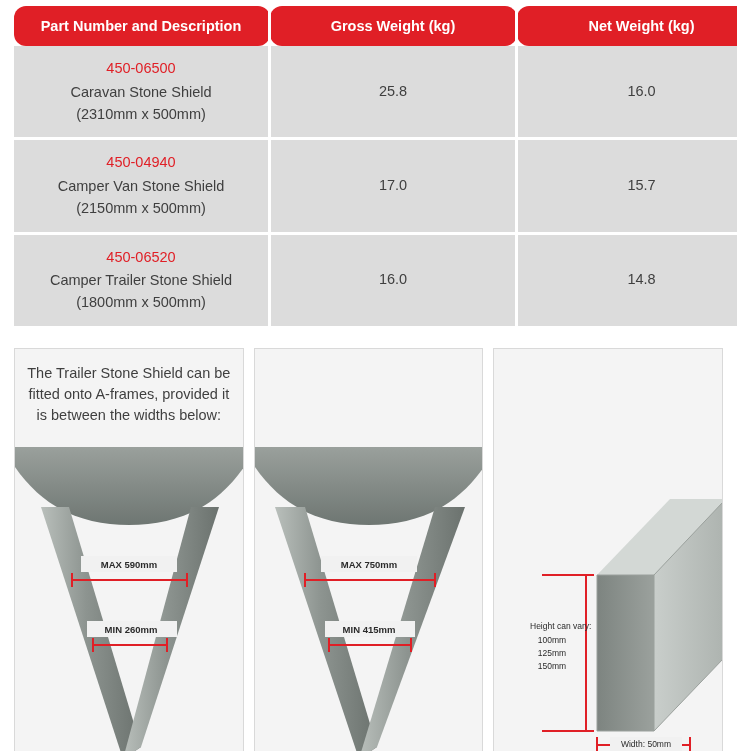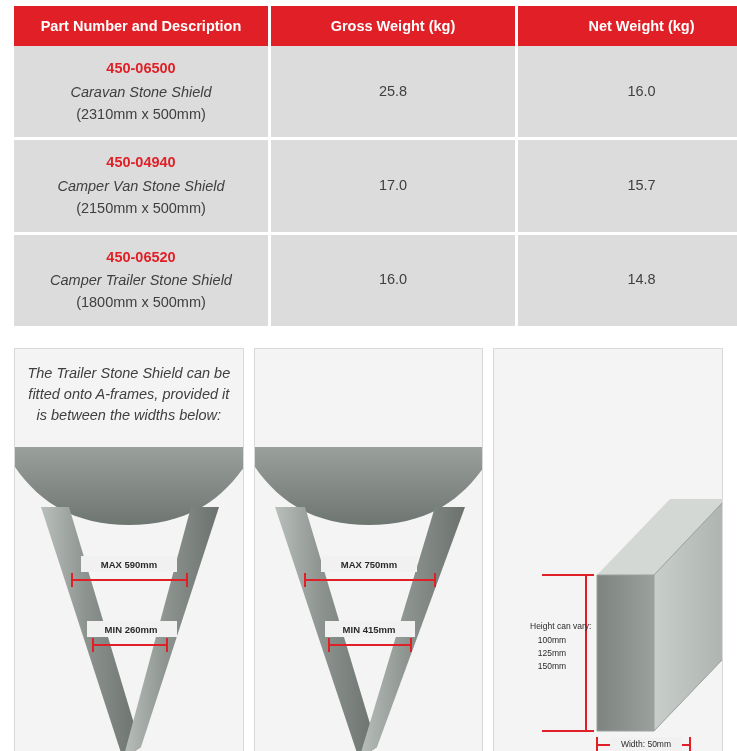--- a/index.html
+++ b/index.html
@@ -29,46 +29,47 @@
   }
   .spec-table th {
     background: #e01f26;
     color: #ffffff;
     font-size: 14.5px;
     font-weight: bold;
     text-align: center;
     padding: 11px 6px;
     line-height: 1.25;
     border-right: 3px solid #ffffff;
+    border-radius: 12px;
   }
   .spec-table th:last-child { border-right: none; }
   .col-part { width: 242px; }
   .col-gross { width: 232px; }
   .col-net { width: 235px; }
 
   .spec-table td {
     background: #dcdcdc;
     text-align: center;
     font-size: 14.5px;
     padding: 12px 6px;
     line-height: 1.5;
     border-right: 3px solid #ffffff;
     border-bottom: 3px solid #ffffff;
     color: #3f3f3f;
   }
   .spec-table td:last-child { border-right: none; }
   .spec-table tr:last-child td { border-bottom: none; }
   .part-no {
     color: #e01f26;
-    font-weight: bold;
+    font-weight: normal;
     display: block;
     font-size: 14.5px;
     margin-bottom: 2px;
   }
-  .part-desc { display: block; font-style: italic; }
+  .part-desc { display: block; }
   .part-dims { display: block; }
   .weight-cell { vertical-align: middle; }
 
   
   .panels {
     display: flex;
     gap: 10px;
     margin: 22px 14px 0 14px;
   }
   .panel {
@@ -78,21 +79,20 @@
     border: 1px solid #d9d9d9;
     position: relative;
     overflow: hidden;
   }
   .panel-caption {
     text-align: center;
     font-size: 14.5px;
     line-height: 1.45;
     padding: 14px 12px 0 12px;
     color: #3f3f3f;
-    font-style: italic;
   }
   .panel-figure {
     position: absolute;
     left: 0;
     top: 98px;
     width: 229px;
     height: 320px;
   }
 
   

